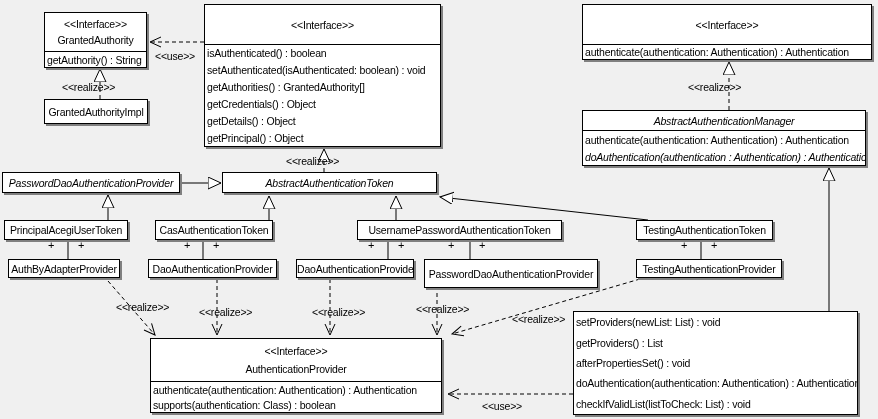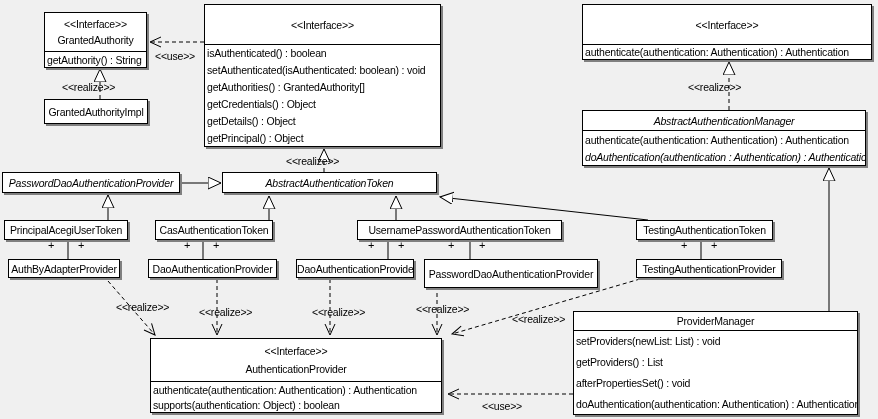--- a/index.html
+++ b/index.html
@@ -161,33 +161,31 @@
   <div>TestingAuthenticationProvider</div>
 </div>
 
 <div class="cls" style="left:150px;top:338px;width:292px;height:75px">
   <div class="hd" style="height:42px">
     <div>&lt;&lt;Interface&gt;&gt;</div>
     <div>AuthenticationProvider</div>
   </div>
   <div class="methods">
     <div class="m">authenticate(authentication: Authentication) : Authentication</div>
-    <div class="m">supports(authentication: Object) : boolean</div>
+    <div class="m">supports(authentication: Class) : boolean</div>
   </div>
 </div>
 
 <div class="cls" style="left:573px;top:311px;width:285px;height:104px">
-  <div class="hd" style="height:18px">
-    <div>ProviderManager</div>
-  </div>
   <div class="methods">
     <div class="m">setProviders(newList: List) : void</div>
     <div class="m">getProviders() : List</div>
     <div class="m">afterPropertiesSet() : void</div>
     <div class="m">doAuthentication(authentication: Authentication) : Authentication</div>
+    <div class="m">checkIfValidList(listToCheck: List) : void</div>
   </div>
 </div>
 
 <div class="lbl" style="left:155px;top:50px">&lt;&lt;use&gt;&gt;</div>
 <div class="lbl" style="left:62px;top:81px">&lt;&lt;realize&gt;&gt;</div>
 <div class="lbl" style="left:286px;top:155px">&lt;&lt;realize&gt;&gt;</div>
 <div class="lbl" style="left:688px;top:81px">&lt;&lt;realize&gt;&gt;</div>
 <div class="lbl" style="left:116px;top:301px">&lt;&lt;realize&gt;&gt;</div>
 <div class="lbl" style="left:199px;top:306px">&lt;&lt;realize&gt;&gt;</div>
 <div class="lbl" style="left:312px;top:306px">&lt;&lt;realize&gt;&gt;</div>

